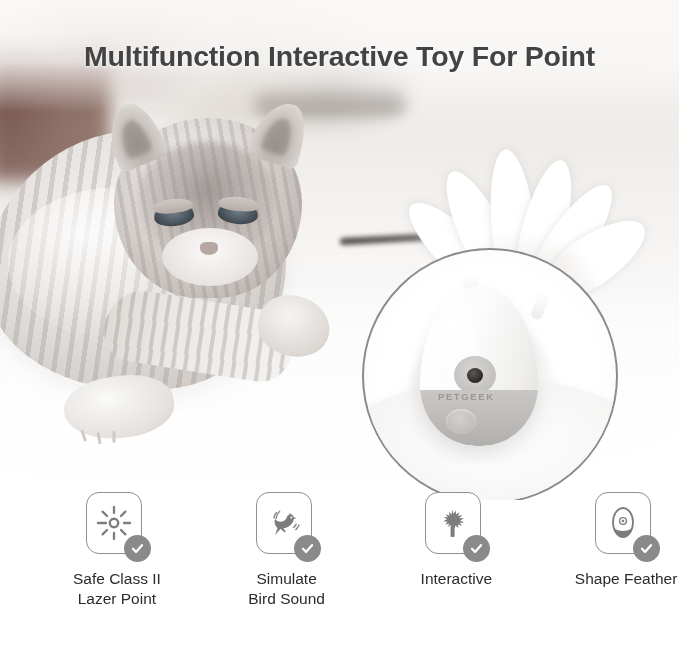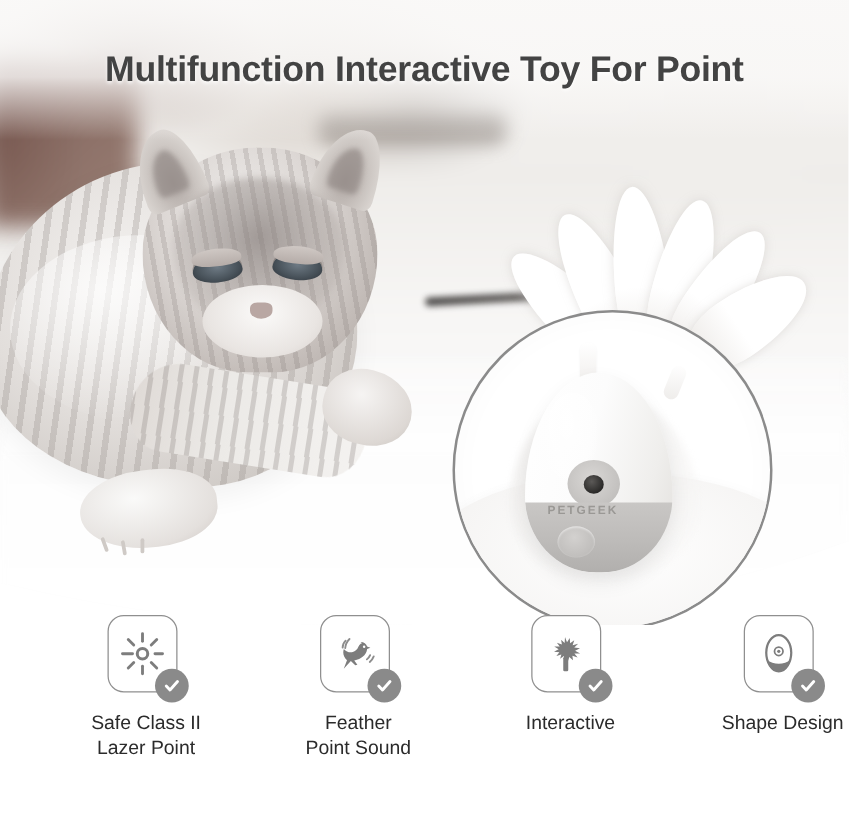--- a/index.html
+++ b/index.html
@@ -186,21 +186,21 @@
     overflow:hidden;
     box-shadow:inset 0 0 26px rgba(0,0,0,.025);
   }
   .plate {
     position:absolute; left:-28px; top:128px; width:320px; height:150px;
     background:radial-gradient(ellipse at 50% 40%, #ffffff 0%, #f6f5f4 58%, #eceaE8 100%);
     border-radius:50%;
     box-shadow:0 5px 14px rgba(0,0,0,.05);
   }
   .egg {
-    position:absolute; left:56px; top:48px; width:118px; height:160px;
+    position:absolute; left:56px; top:36px; width:118px; height:160px;
     border-radius:50% 50% 48% 48% / 62% 62% 38% 38%;
     background:linear-gradient(105deg,#ffffff 0%, #fcfcfc 42%, #efeeec 78%, #e2e0dd 100%);
     box-shadow:0 8px 16px rgba(0,0,0,.08);
     overflow:hidden;
   }
   .egg-hl {
     position:absolute; left:14px; top:16px; width:48px; height:84px;
     background:radial-gradient(ellipse at 40% 30%, rgba(255,255,255,.95), rgba(255,255,255,0) 72%);
     border-radius:50%;
   }
@@ -414,22 +414,22 @@
             </g>
           </svg>
         </div>
         <div class="check-badge">
           <svg width="15" height="15" viewBox="0 0 15 15">
             <polyline points="3,7.8 6,11 12,4.2" fill="none" stroke="#ffffff" stroke-width="2.3" stroke-linecap="round" stroke-linejoin="round"></polyline>
           </svg>
         </div>
       </div>
       <div class="feature-label">
-        <span>Feather</span>
-        <span>Point Sound</span>
+        <span>Simulate</span>
+        <span>Bird Sound</span>
       </div>
     </div>
 
     <div class="feature">
       <div class="icon-wrap">
         <div class="icon-box">
           <svg width="40" height="40" viewBox="0 0 40 40">
             <path d="M19 6.5l1.6 4.3 2.2-3.4 .3 4.2 3.3-2.4-1.3 3.9 4.4-1.1-3.1 3 4.6 .6-3.9 1.9 4 2.2-4.6 .1 2.6 3.1-4.2-1.4 .5 3.6-3-2.6-1 3.2-1.3-3.2-1.6 2.9-.4-3.6-3 2.2 1-3.5-4 1.3 2.4-3-4.3-.5 3.7-2-3.5-2.2 4.4 .1-2.3-3 4 1.3-.6-3.7 2.8 2.6z" fill="#7d7d7d"></path>
             <rect x="17.6" y="22.5" width="4" height="11.5" rx="1" fill="#7d7d7d"></rect>
           </svg>
@@ -455,18 +455,18 @@
             <circle cx="20" cy="18" r="1.3" fill="#7d7d7d"></circle>
           </svg>
         </div>
         <div class="check-badge">
           <svg width="15" height="15" viewBox="0 0 15 15">
             <polyline points="3,7.8 6,11 12,4.2" fill="none" stroke="#ffffff" stroke-width="2.3" stroke-linecap="round" stroke-linejoin="round"></polyline>
           </svg>
         </div>
       </div>
       <div class="feature-label">
-        <span>Shape Design</span>
+        <span>Shape Feather</span>
       </div>
     </div>
 
   </div>
 </div>
 
 </body></html>

